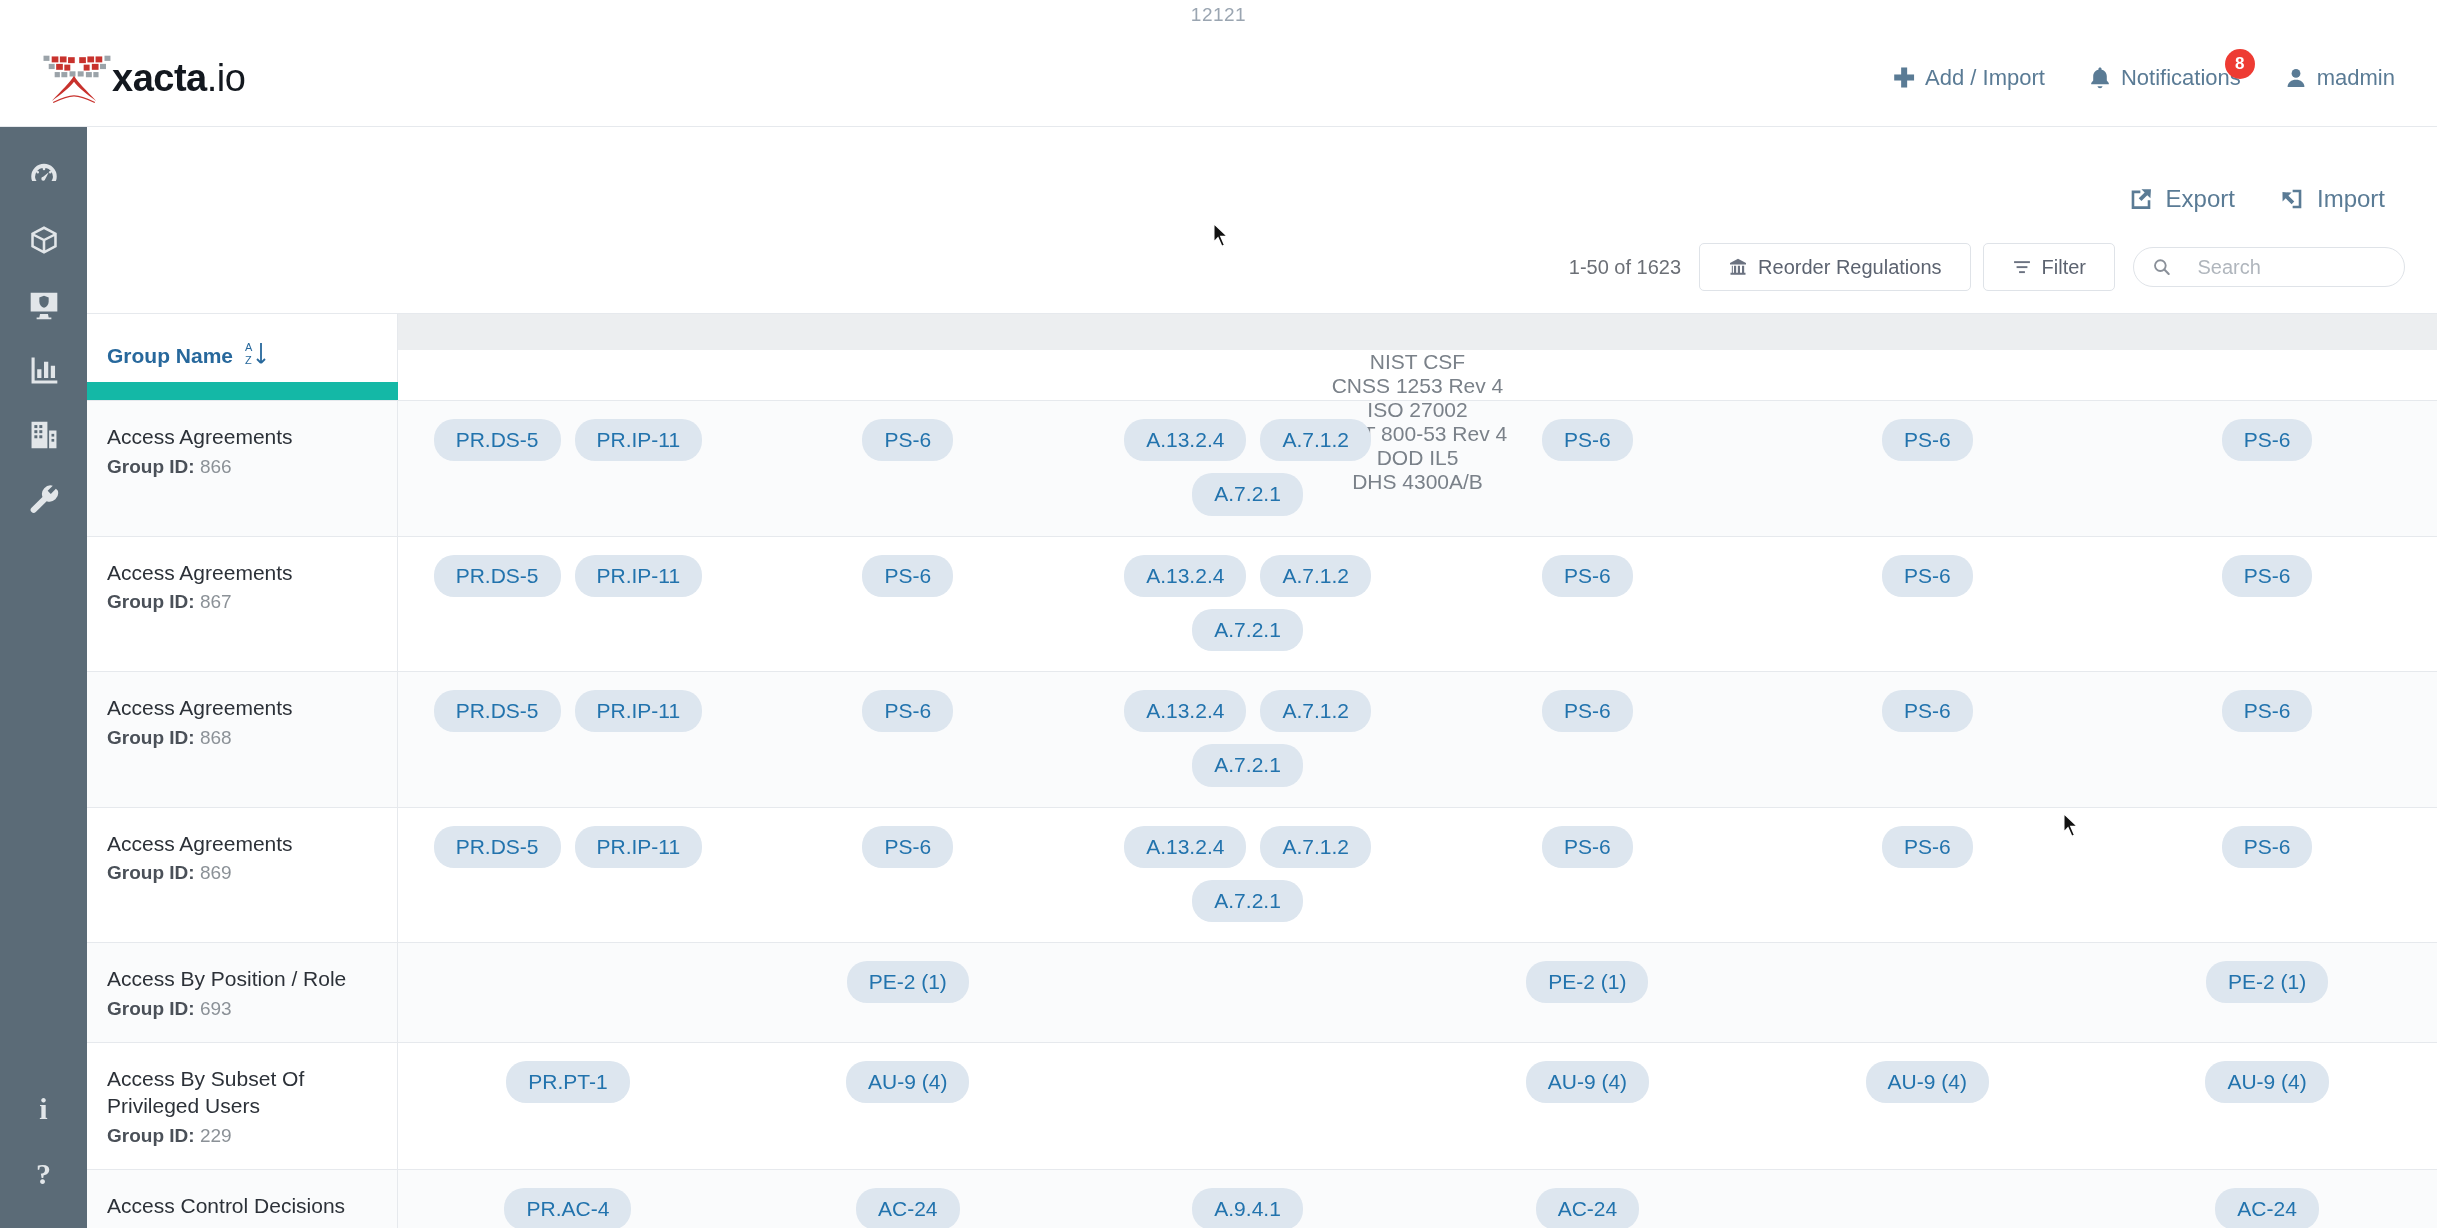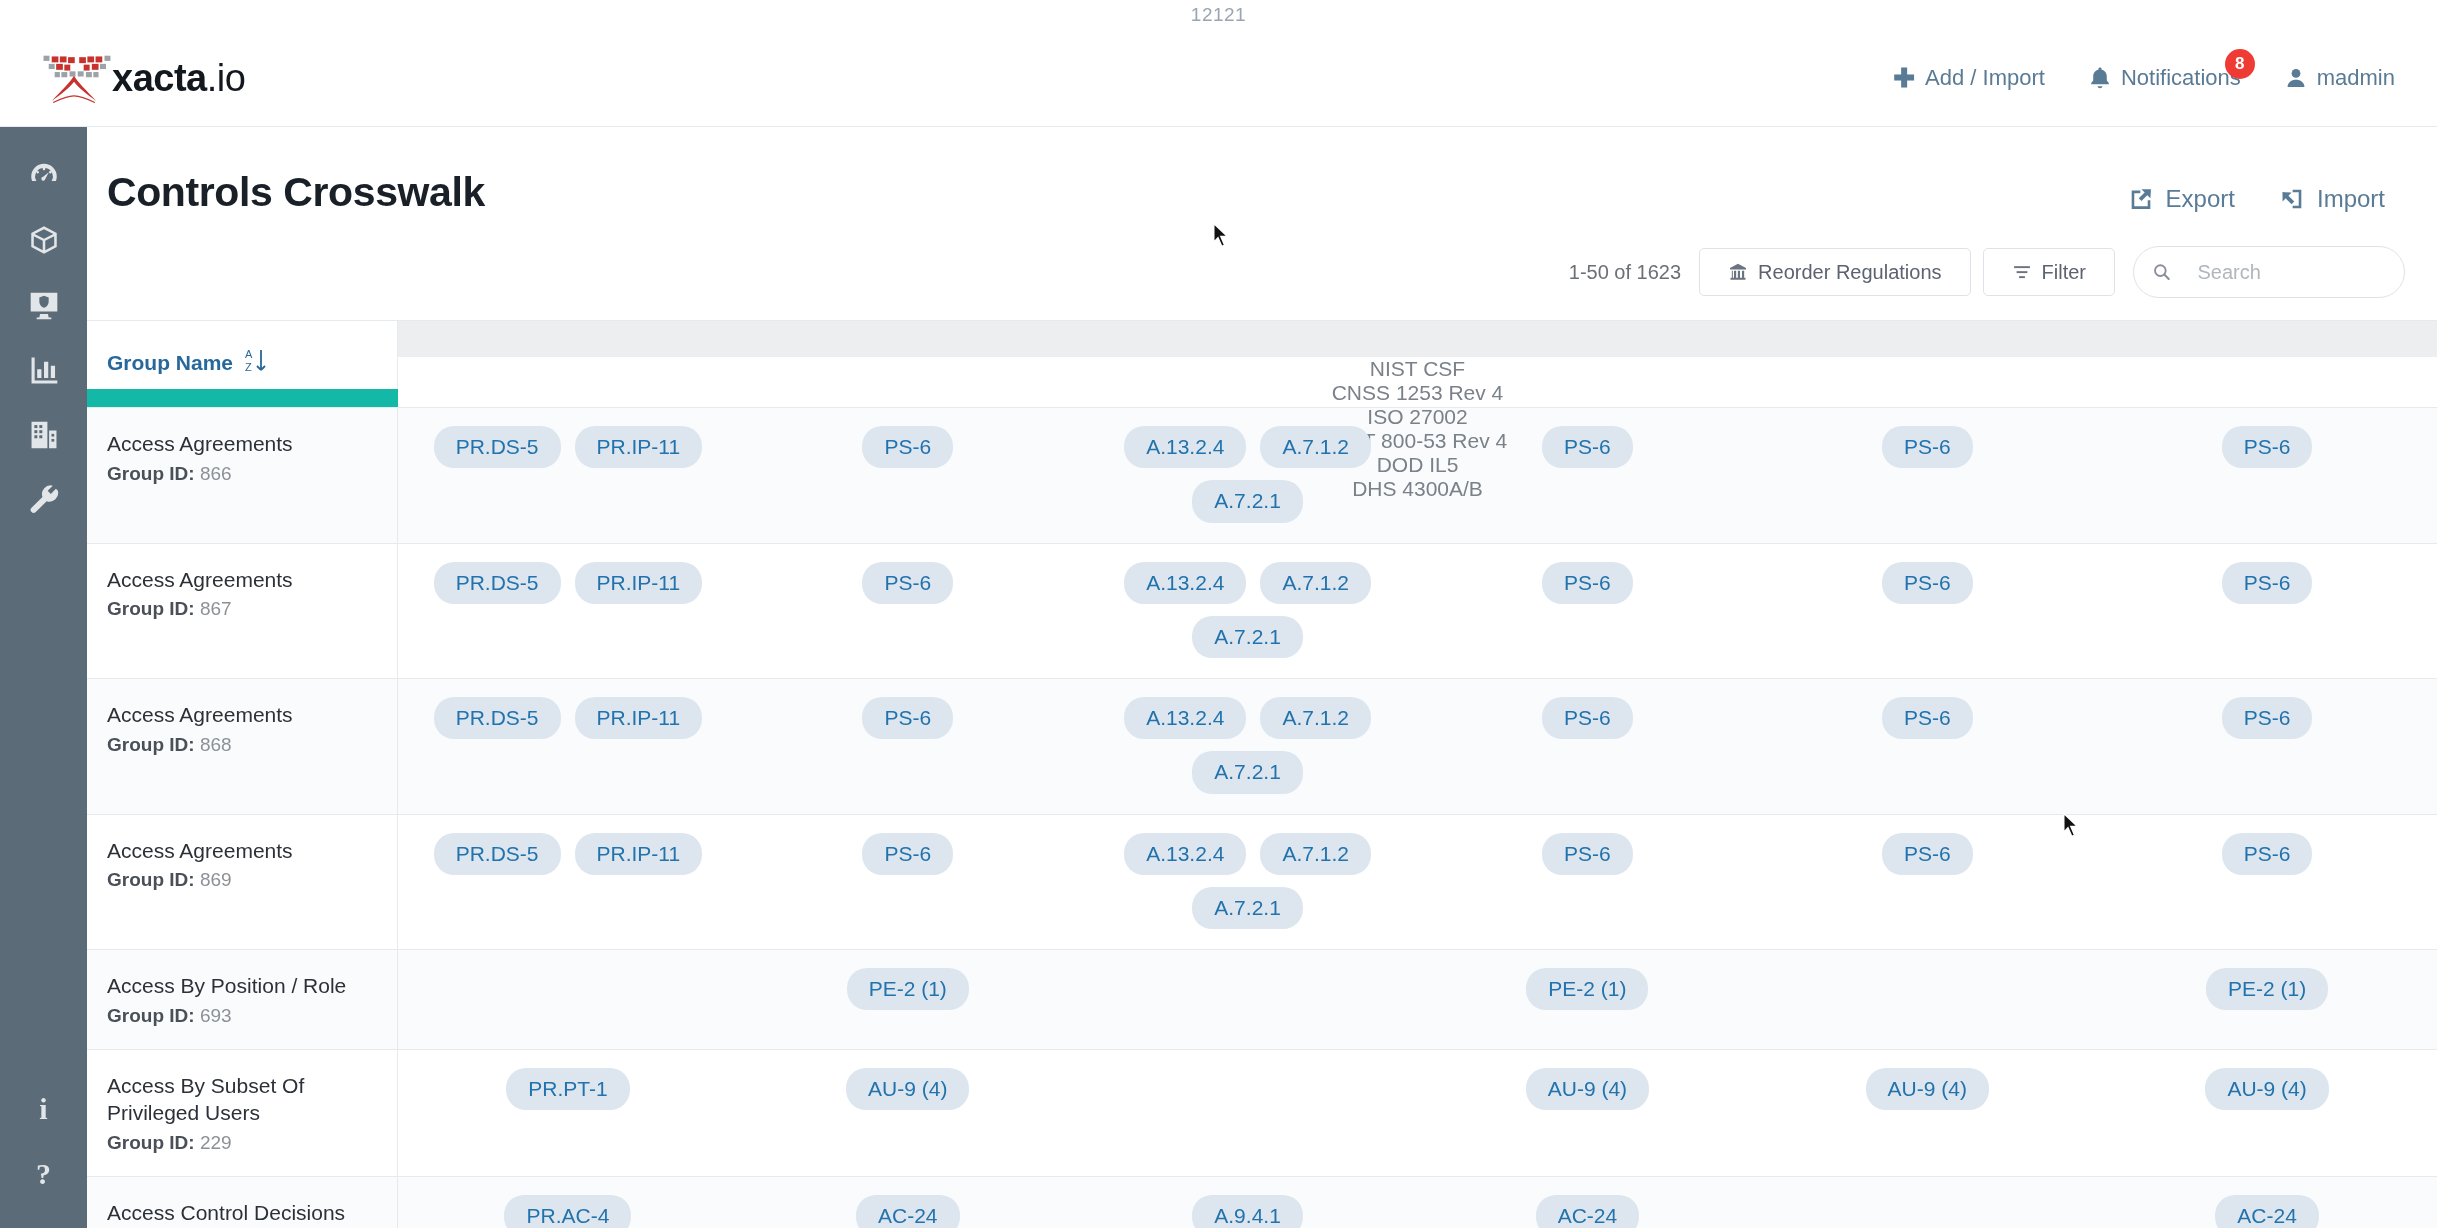--- a/index.html
+++ b/index.html
@@ -104,21 +104,21 @@
   .pager { font-size: 20px; color: #6b6f76; margin-right: 18px; white-space: nowrap; }
   .tb-btn {
     height: 48px; display: flex; align-items: center; gap: 10px;
     border: 1px solid #dfe3e8; background: #fff; border-radius: 5px;
     padding: 0 28px; font-size: 20px; color: #5c6370;
     cursor: pointer; white-space: nowrap;
   }
   .tb-btn + .tb-btn { margin-left: 12px; }
   .search-box {
     margin-left: 18px;
-    height: 52px; width: 272px;
+    height: 40px; width: 272px;
     border: 1px solid #dfe3e8; border-radius: 26px;
     display: flex; align-items: center; gap: 24px;
     padding: 0 18px; background: #fff;
   }
   .search-input {
     border: 0; outline: none; font-size: 20px; color: #6b6f76;
     font-family: "Liberation Sans", sans-serif; width: 100%; background: transparent;
   }
   .search-input::placeholder { color: #b0b6bd; }
 
@@ -295,21 +295,20 @@
     </div>
     <div class="side-icon">
       <span class="side-glyph">?</span>
     </div>
   </div>
 </div>
 
 <div class="main">
 
   <div class="title-row">
-    <h1 class="page-title">Controls Crosswalk</h1>
     <div class="title-actions">
       <div class="title-action">
         <svg width="26" height="26" viewBox="0 0 24 24">
           <path d="M3.4 4.2h8v2.4H5.8v12.2h12.4v-5.6h2.4v8H3.4z" fill="#5a7b95"></path>
           <path d="M21.2 3l-8.8.1 3 2.9-5.5 5.4 2.5 2.5 5.4-5.4 2.9 2.9z" fill="#5a7b95"></path>
         </svg>
         <span>Export</span>
       </div>
       <div class="title-action">
         <svg width="26" height="26" viewBox="0 0 24 24">

